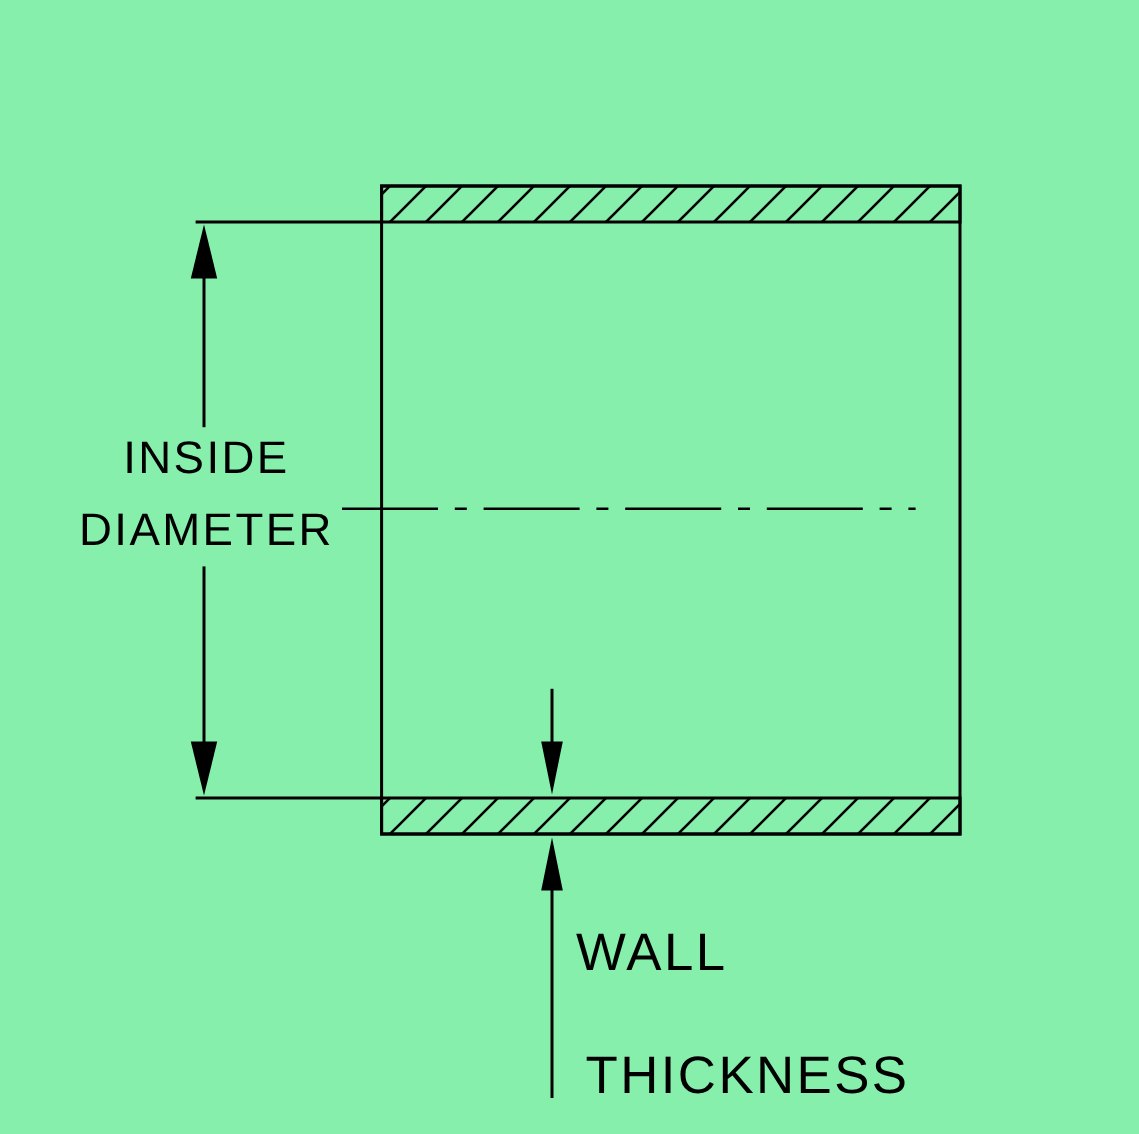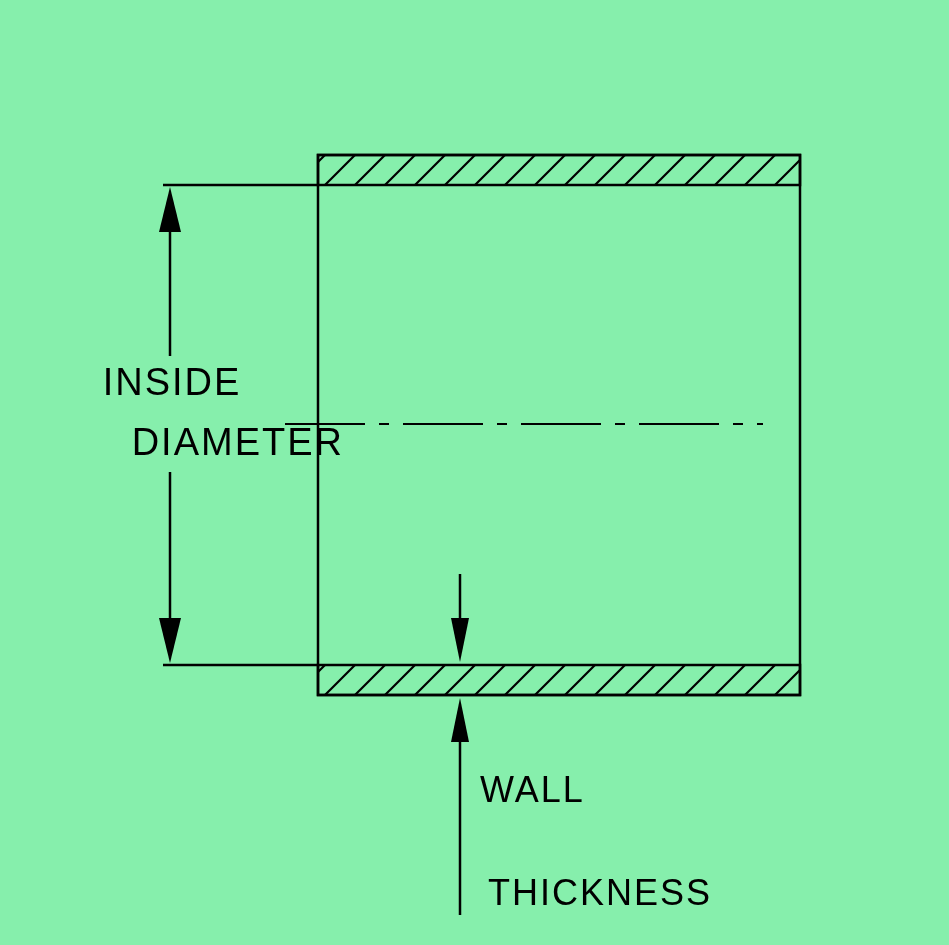--- a/index.html
+++ b/index.html
@@ -29,23 +29,23 @@
     white-space: nowrap;
     user-select: none;
   }
   .label-id {
     left: 0;
     width: 344px;
     text-align: center;
     font-size: 38px;
   }
   .label-inside   { top: 363px; }
-  .label-diameter { top: 423px; text-align: right; }
+  .label-diameter { top: 423px; }
   .label-wt {
-    font-size: 36px;
+    font-size: 44px;
     text-align: right;
   }
   .label-wall      { left: 480px; top: 772px; }
   .label-thickness { left: 488px; top: 875px; }
 </style>
 </head>
 <body>
 
 <div class="canvas">
 

